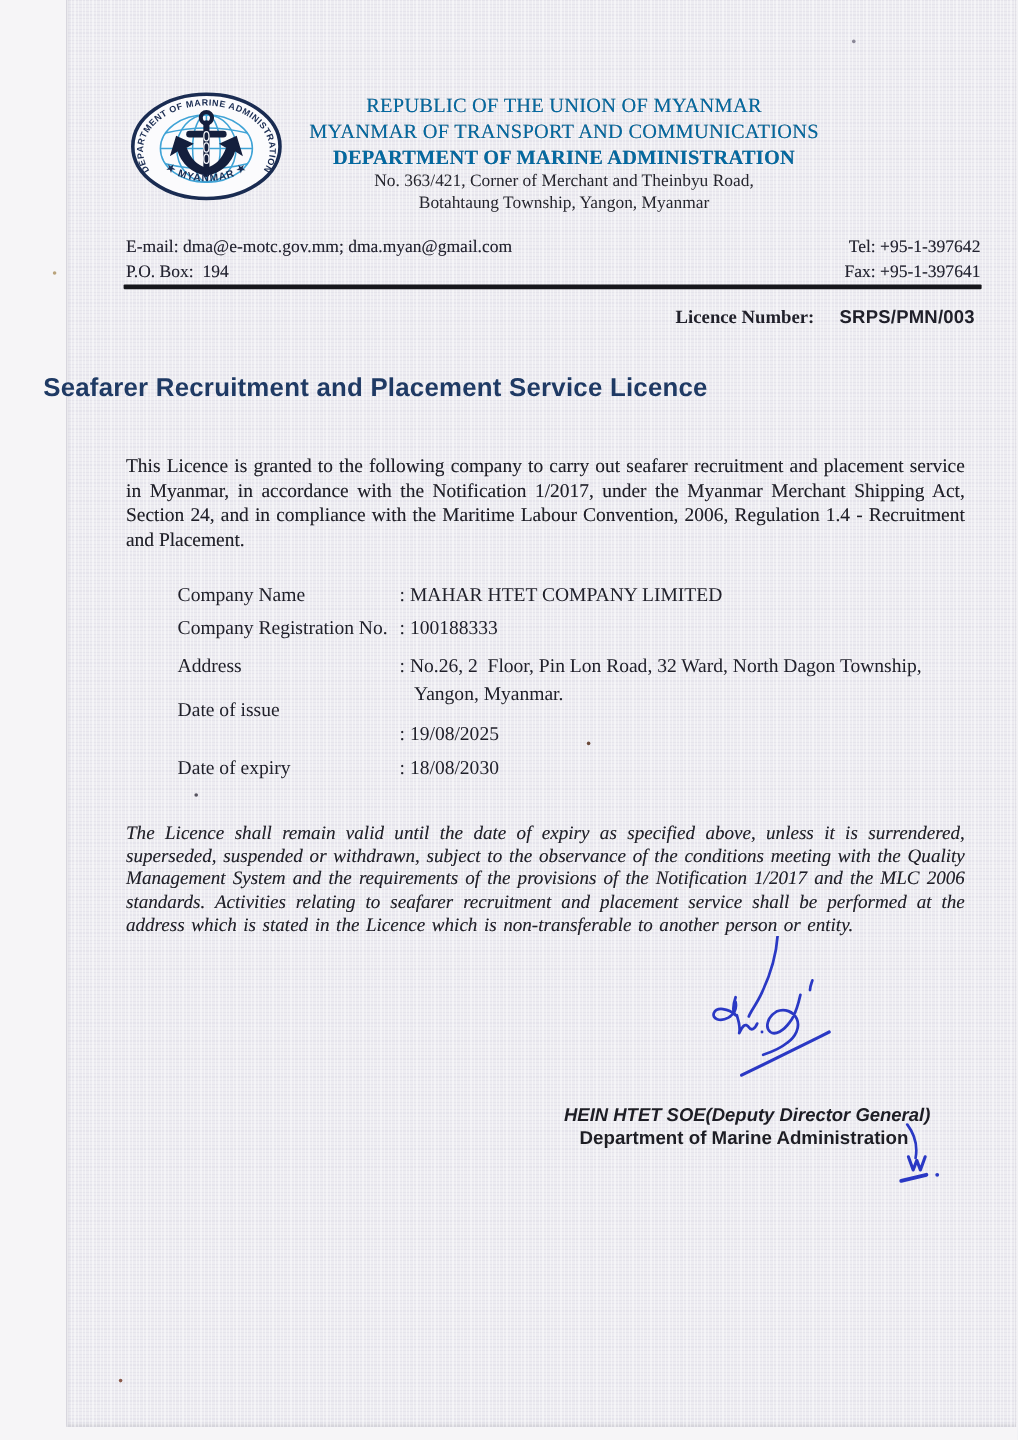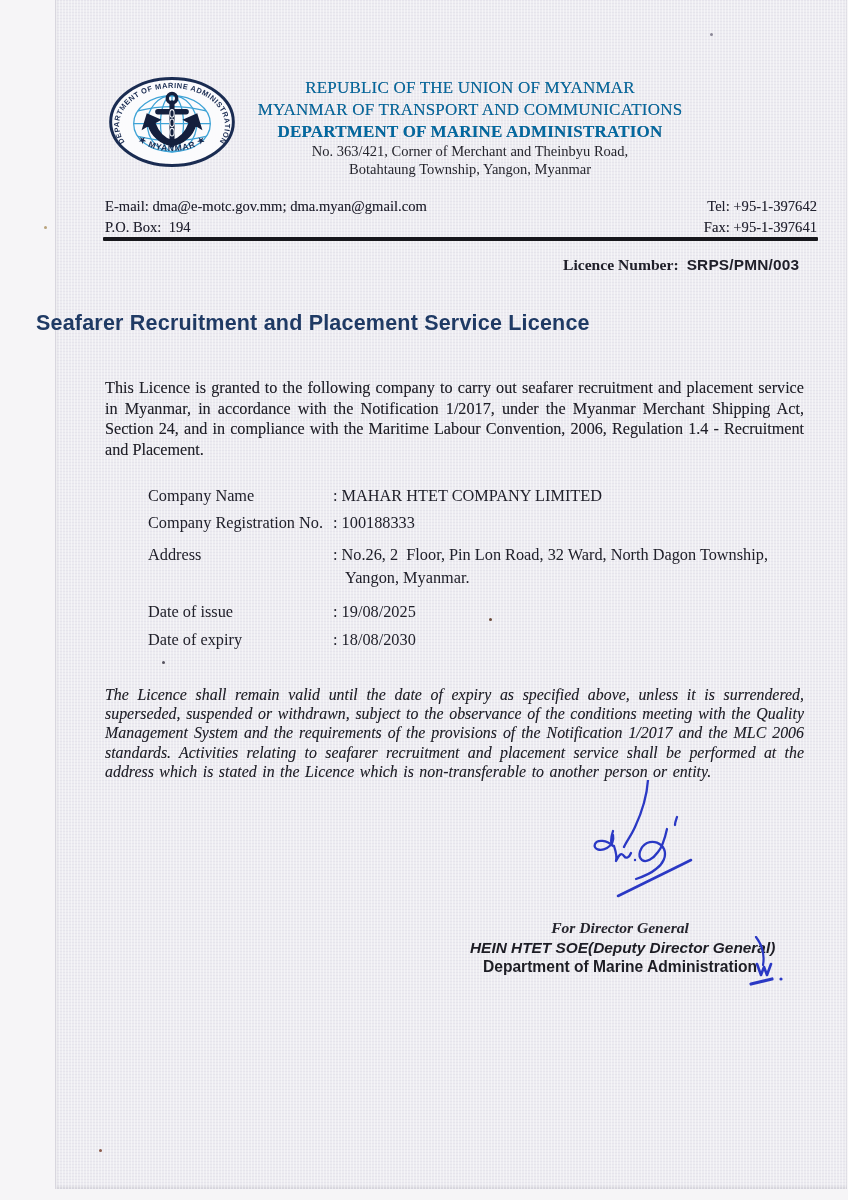--- a/index.html
+++ b/index.html
@@ -29,21 +29,21 @@
       repeating-linear-gradient(90deg, rgba(255,255,255,.45) 0 1px, rgba(0,0,0,0) 1px 3px),
       repeating-linear-gradient(0deg, rgba(216,214,226,.35) 0 1px, rgba(0,0,0,0) 1px 3px);
   }
   .abs{position:absolute;}
   .serif{font-family:"Liberation Serif", serif;}
   .header-line{left:240px;width:460px;text-align:center;font-size:17px;letter-spacing:.2px;
     color:#0369a1;text-shadow:0 0 .4px rgba(0,0,0,.4);white-space:nowrap;}
   .header-addr{left:240px;width:460px;text-align:center;font-size:14.5px;color:#25252d;white-space:nowrap;}
   .contact{font-size:14.6px;color:#222230;white-space:pre;text-shadow:0 0 .3px rgba(0,0,0,.35);}
   .rule{left:103px;right:30px;height:4px;background:var(--rule-black);border-radius:1px;}
-  .licnum{left:563px;top:256px;display:flex;align-items:baseline;gap:8px;}
+  .licnum{left:563px;top:256px;display:flex;align-items:baseline;gap:21px;}
   .licnum .lbl{font-weight:bold;font-size:15.6px;}
   .licnum .val{font-family:"Liberation Sans",sans-serif;font-weight:bold;font-size:15.4px;letter-spacing:.2px;}
   .doc-title{left:36px;width:828px;top:311px;
     font-family:"Liberation Sans",sans-serif;font-weight:bold;font-size:21.5px;
     color:var(--title-navy);letter-spacing:.2px;}
   .para{left:105px;width:699px;font-size:16.2px;line-height:20.5px;text-align:justify;
     color:#1f1f28;text-shadow:0 0 .35px rgba(0,0,0,.35);}
   .para.italic{font-style:italic;font-size:15.9px;line-height:19.2px;word-spacing:1.5px;}
   .field-label{left:148px;font-size:16.3px;white-space:pre;}
   .field-value{left:333px;font-size:16.3px;white-space:pre;}
@@ -116,42 +116,41 @@
 <div class="abs field-label" style="top:486px">Company Name</div>
 <div class="abs field-value" style="top:486px">: MAHAR HTET COMPANY LIMITED</div>
 
 <div class="abs field-label" style="top:513px">Company Registration No.</div>
 <div class="abs field-value" style="top:513px">: 100188333</div>
 
 <div class="abs field-label" style="top:545px">Address</div>
 <div class="abs field-value" style="top:545px">: No.26, 2  Floor, Pin Lon Road, 32 Ward, North Dagon Township,</div>
 <div class="abs field-value" style="top:568px;left:345px">Yangon, Myanmar.</div>
 
-<div class="abs field-label" style="top:602px">Date of issue</div>
+<div class="abs field-label" style="top:582px">Date of issue</div>
 <div class="abs field-value" style="top:602px">: 19/08/2025</div>
 
 <div class="abs field-label" style="top:630px">Date of expiry</div>
 <div class="abs field-value" style="top:630px">: 18/08/2030</div>
 
 <div class="abs para italic" style="top:685px">The Licence shall remain valid until the date of expiry as specified above, unless it is surrendered, superseded, suspended or withdrawn, subject to the observance of the conditions meeting with the Quality Management System and the requirements of the provisions of the Notification 1/2017 and the MLC 2006 standards. Activities relating to seafarer recruitment and placement service shall be performed at the address which is stated in the Licence which is non-transferable to another person or entity.</div>
 
 <svg class="abs" style="left:580px;top:780px" width="140" height="125" viewBox="0 0 140 125">
   <g stroke="#2a38c4" stroke-width="2.3" fill="none" stroke-linecap="round" stroke-linejoin="round">
     <path d="M 68,0 C 67,14 63,30 55,47 C 51,56 46,62 44,67"></path>
     <path d="M 33,51 C 31,57 30,63 33,66 C 27,60 17,59 15,64 C 13,69 20,72 27,68 C 32,65 34,60 33,55"></path>
     <path d="M 34,66 C 36,72 37,77 36,81 C 39,75 41,72 44,76 C 46,79 49,78 51,73"></path>
     <circle cx="55" cy="80" r="1.2" fill="#2a38c4" stroke="none"></circle>
     <path d="M 97,37 C 96,40 95,42 95,45"></path>
     <path d="M 87,49 C 85,58 83,66 78,72 C 73,79 66,83 62,80 C 57,76 60,67 67,63 C 74,60 81,63 84,69 C 87,76 83,84 76,89 C 70,94 62,97 56,99"></path>
     <path d="M 38,116 L 103,84 L 111,80" stroke-width="2.6"></path>
   </g>
 </svg>
 
 <div class="abs sig-block" style="top:919px">
-  <div class="sig-for">For Director General</div>
   <div class="sig-name" style="margin-top:2px">HEIN HTET SOE(Deputy Director General)</div>
   <div class="sig-dept" style="margin-top:1px">Department of Marine Administration</div>
 </div>
 
 <svg class="abs" style="left:748px;top:936px" width="52" height="62" viewBox="0 0 52 62">
   <g stroke="#2a38c4" fill="none" stroke-linecap="round" stroke-linejoin="round">
     <path d="M 8,1 C 14,9 17,18 15,29" stroke-width="2.2"></path>
     <path d="M 9,28 L 13,39 L 16,31 L 19,39 L 23,28" stroke-width="2.6"></path>
     <path d="M 3,48 L 24,43" stroke-width="3.2"></path>
     <circle cx="33" cy="43" r="1.6" fill="#2a38c4" stroke="none"></circle>

